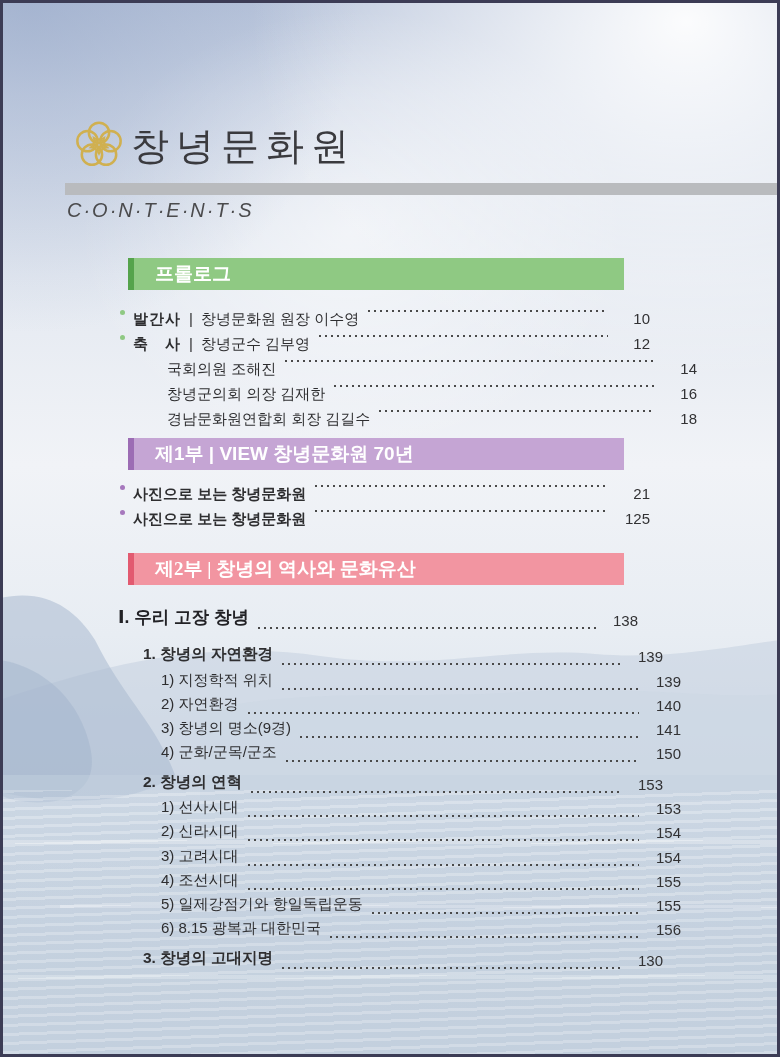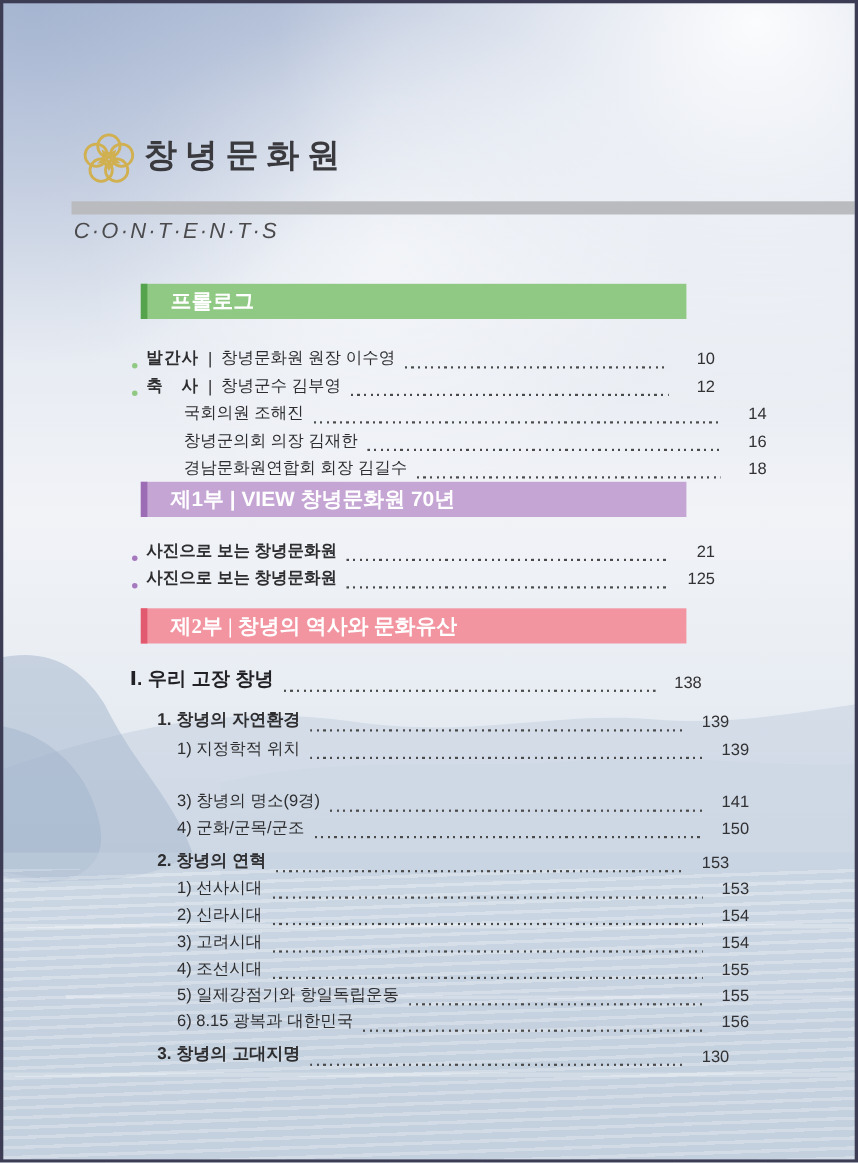--- a/index.html
+++ b/index.html
@@ -11,33 +11,33 @@
       radial-gradient(50% 30% at 45% 22%, rgba(255,255,255,.6), rgba(255,255,255,0) 70%),
       linear-gradient(180deg,#b9c5db 0%,#cdd6e6 9%,#e4e9f1 26%,#f1f3f7 44%,#e8edf3 60%,#d9e1eb 76%,#ccd6e2 88%,#c8d3e0 100%);
   }
   .frame{position:absolute;inset:0;border:3px solid #3c3c55;z-index:30;pointer-events:none;}
   .scenery{position:absolute;inset:0;z-index:0;}
   .water-texture{position:absolute;left:0;right:0;top:790px;bottom:0;z-index:0;opacity:.35;
     background:repeating-linear-gradient(178deg, rgba(255,255,255,.55) 0 3px, rgba(176,192,212,.45) 3px 9px);}
   .content{position:absolute;inset:0;z-index:10;}
 
   .logo{position:absolute;left:70px;top:113px;}
-  .brand-title{position:absolute;left:131px;top:121px;font-size:30px;letter-spacing:7px;
-    color:#3a3a3e;font-weight:700;}
+  .brand-title{position:absolute;left:131px;top:121px;font-size:38px;letter-spacing:7px;
+    color:#3a3a3e;font-weight:400;}
   .rule{position:absolute;left:65px;right:3px;top:183px;height:12px;background:#b9bbbe;}
   .contents-label{position:absolute;left:67px;top:199px;font-size:20px;letter-spacing:2px;
     color:#4b4b4d;font-weight:400;font-style:italic;}
 
   .sec-bar{position:absolute;left:128px;width:496px;height:32px;box-sizing:border-box;
     display:flex;align-items:center;color:#ffffff;font-weight:700;font-size:19px;padding-left:21px;}
   .sec-green{top:258px;background:#8fc983;border-left:6px solid #55a34c;}
   .sec-purple{top:438px;background:#c5a5d4;border-left:6px solid #9c6cb4;}
   .sec-pink{top:553px;background:#f295a1;border-left:6px solid #e25a70;font-family:Liberation Serif, serif;}
 
-  .row{position:absolute;left:120px;width:530px;height:25px;display:flex;align-items:flex-end;
+  .row{position:absolute;left:120px;width:530px;height:25px;display:flex;align-items:flex-start;
     font-size:15px;color:#2e2e30;}
   .row .bullet{width:5px;height:5px;border-radius:50%;margin-right:8px;flex:0 0 auto;}
   .bullet.green{background:#8fc983;}
   .bullet.purple{background:#a678bd;}
   .row .prefix{font-weight:700;letter-spacing:1px;}
   .row .sep{margin:0 8px;font-weight:400;color:#2e2e30;}
   .row .name{font-weight:500;}
   .row.part1 .name{font-weight:700;}
   .row.indent{padding-left:47px;}
   .dots{flex:1;height:2px;margin:0 8px 0 9px;
@@ -155,20 +155,25 @@
     <div class="trow lvl1" style="top:641px">
       <span>1. 창녕의 자연환경</span>
       <span class="dots"></span>
       <span class="pg">139</span>
     </div>
     <div class="trow lvl2" style="top:666px">
       <span>1) 지정학적 위치</span>
       <span class="dots"></span>
       <span class="pg">139</span>
     </div>
+    <div class="trow lvl2" style="top:690px">
+      <span>2) 자연환경</span>
+      <span class="dots"></span>
+      <span class="pg">140</span>
+    </div>
     <div class="trow lvl2" style="top:714px">
       <span>3) 창녕의 명소(9경)</span>
       <span class="dots"></span>
       <span class="pg">141</span>
     </div>
     <div class="trow lvl2" style="top:738px">
       <span>4) 군화/군목/군조</span>
       <span class="dots"></span>
       <span class="pg">150</span>
     </div>

